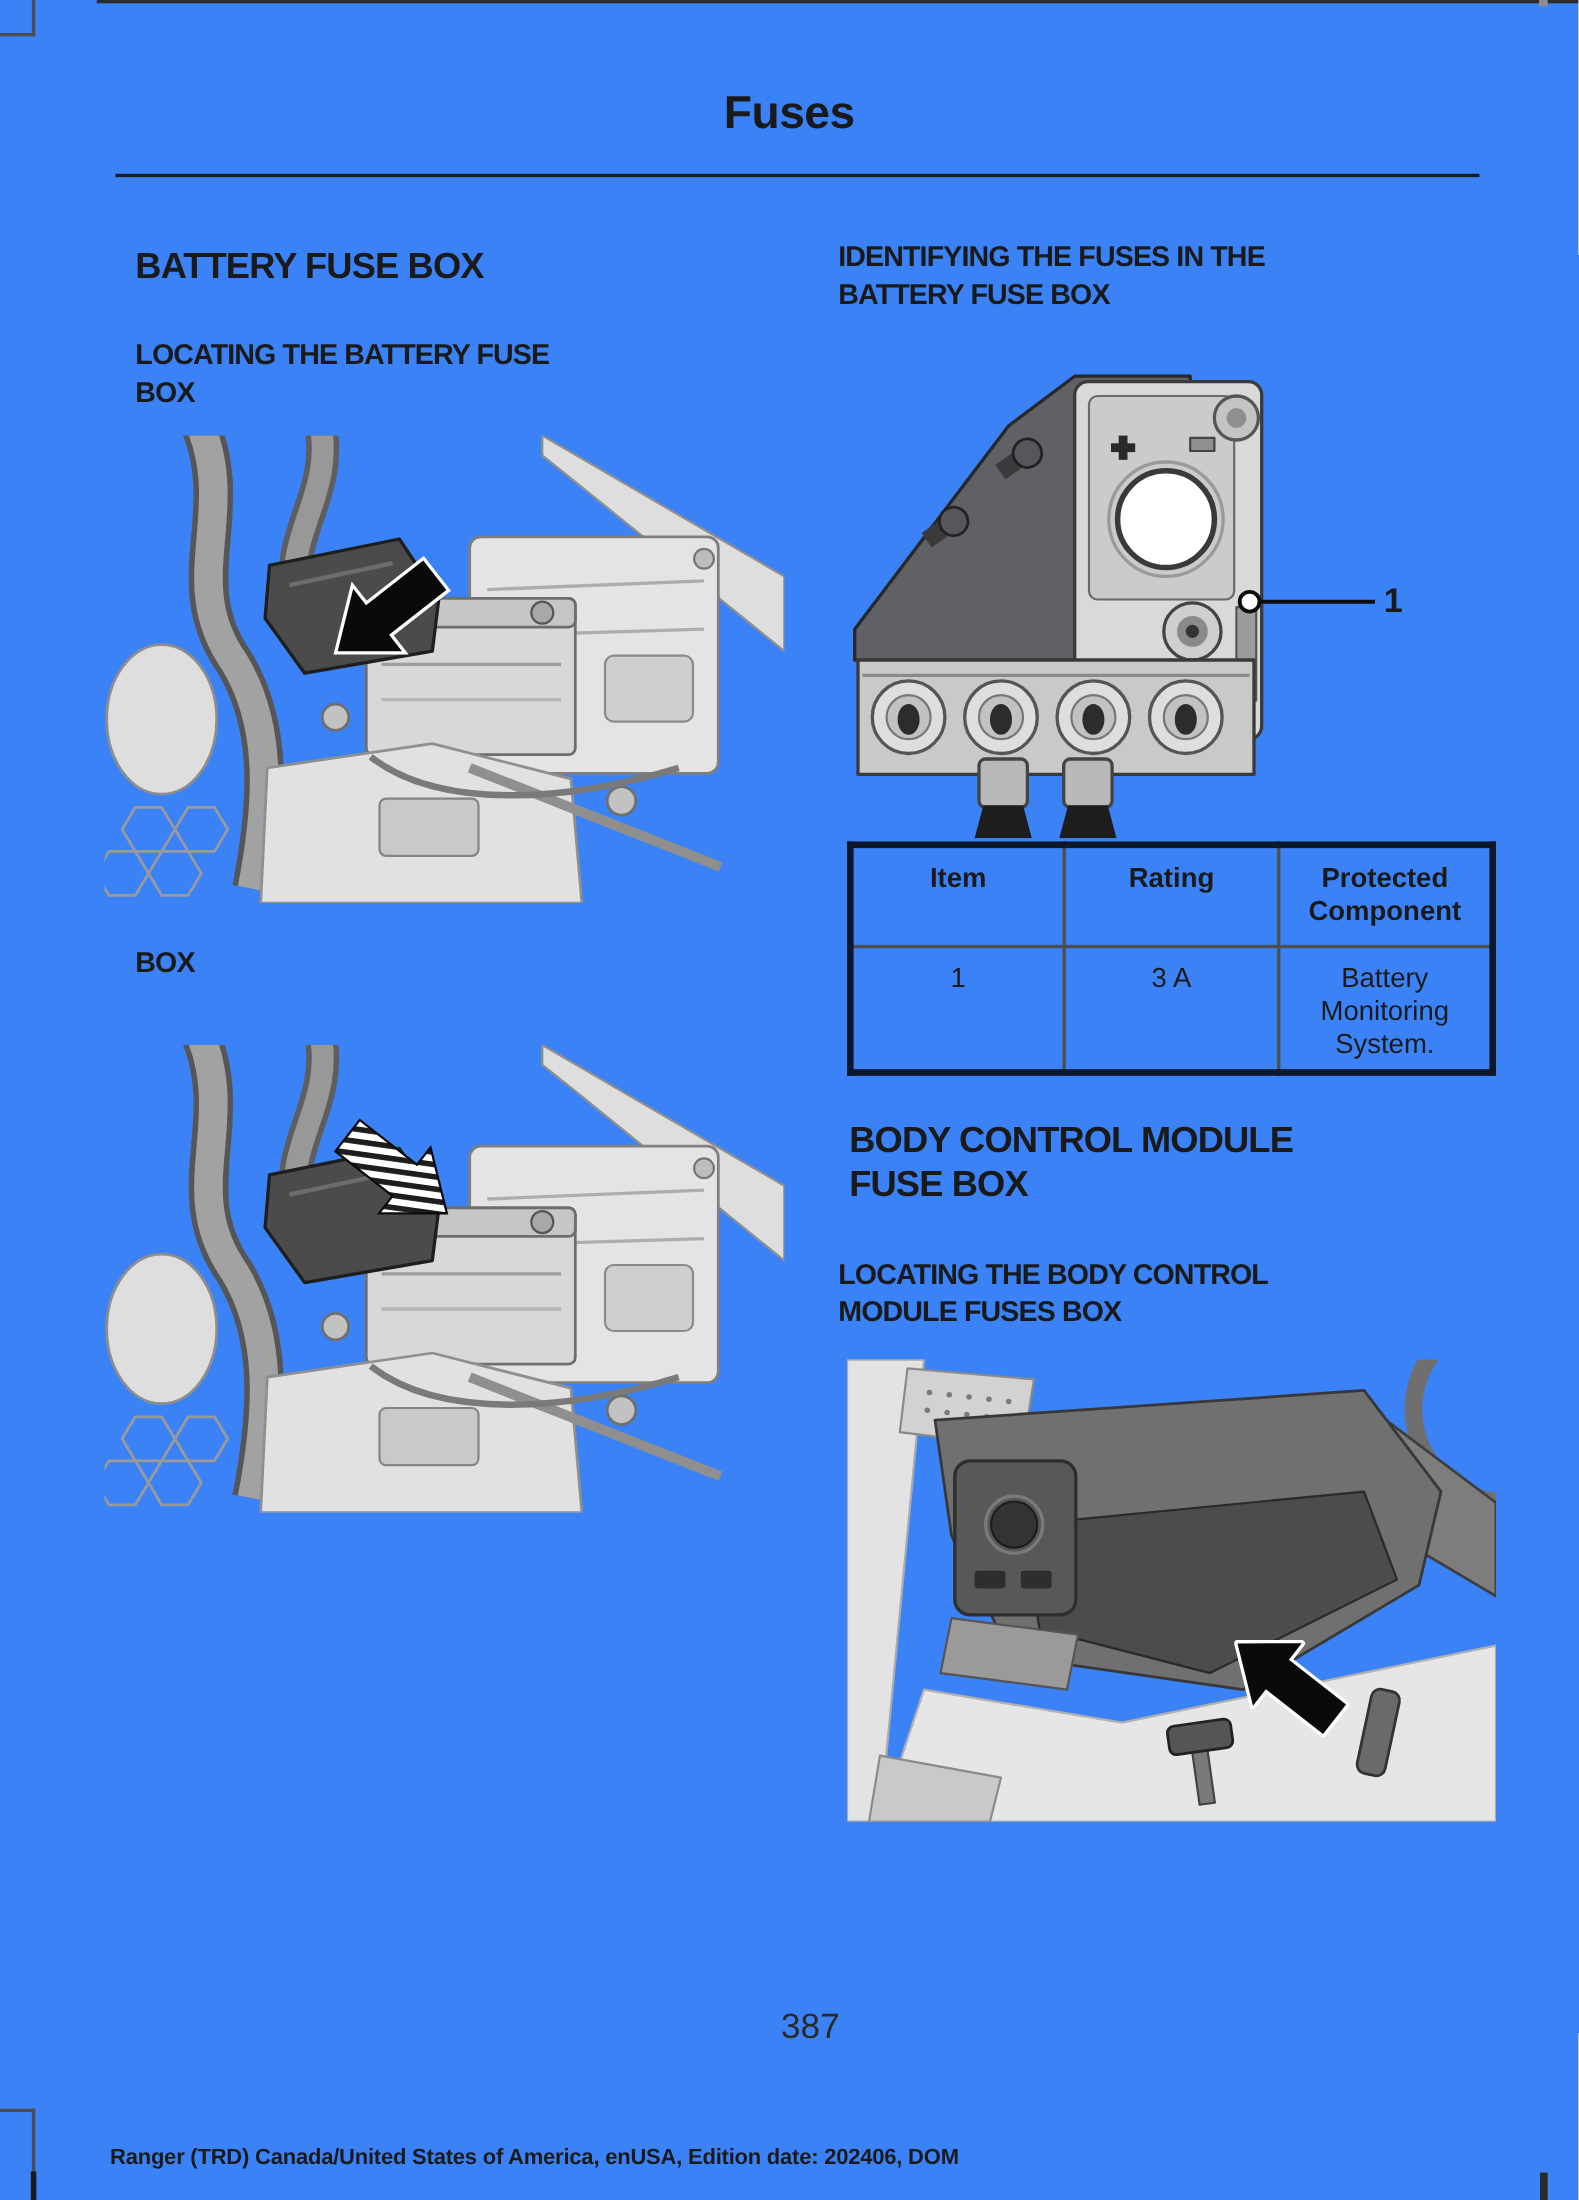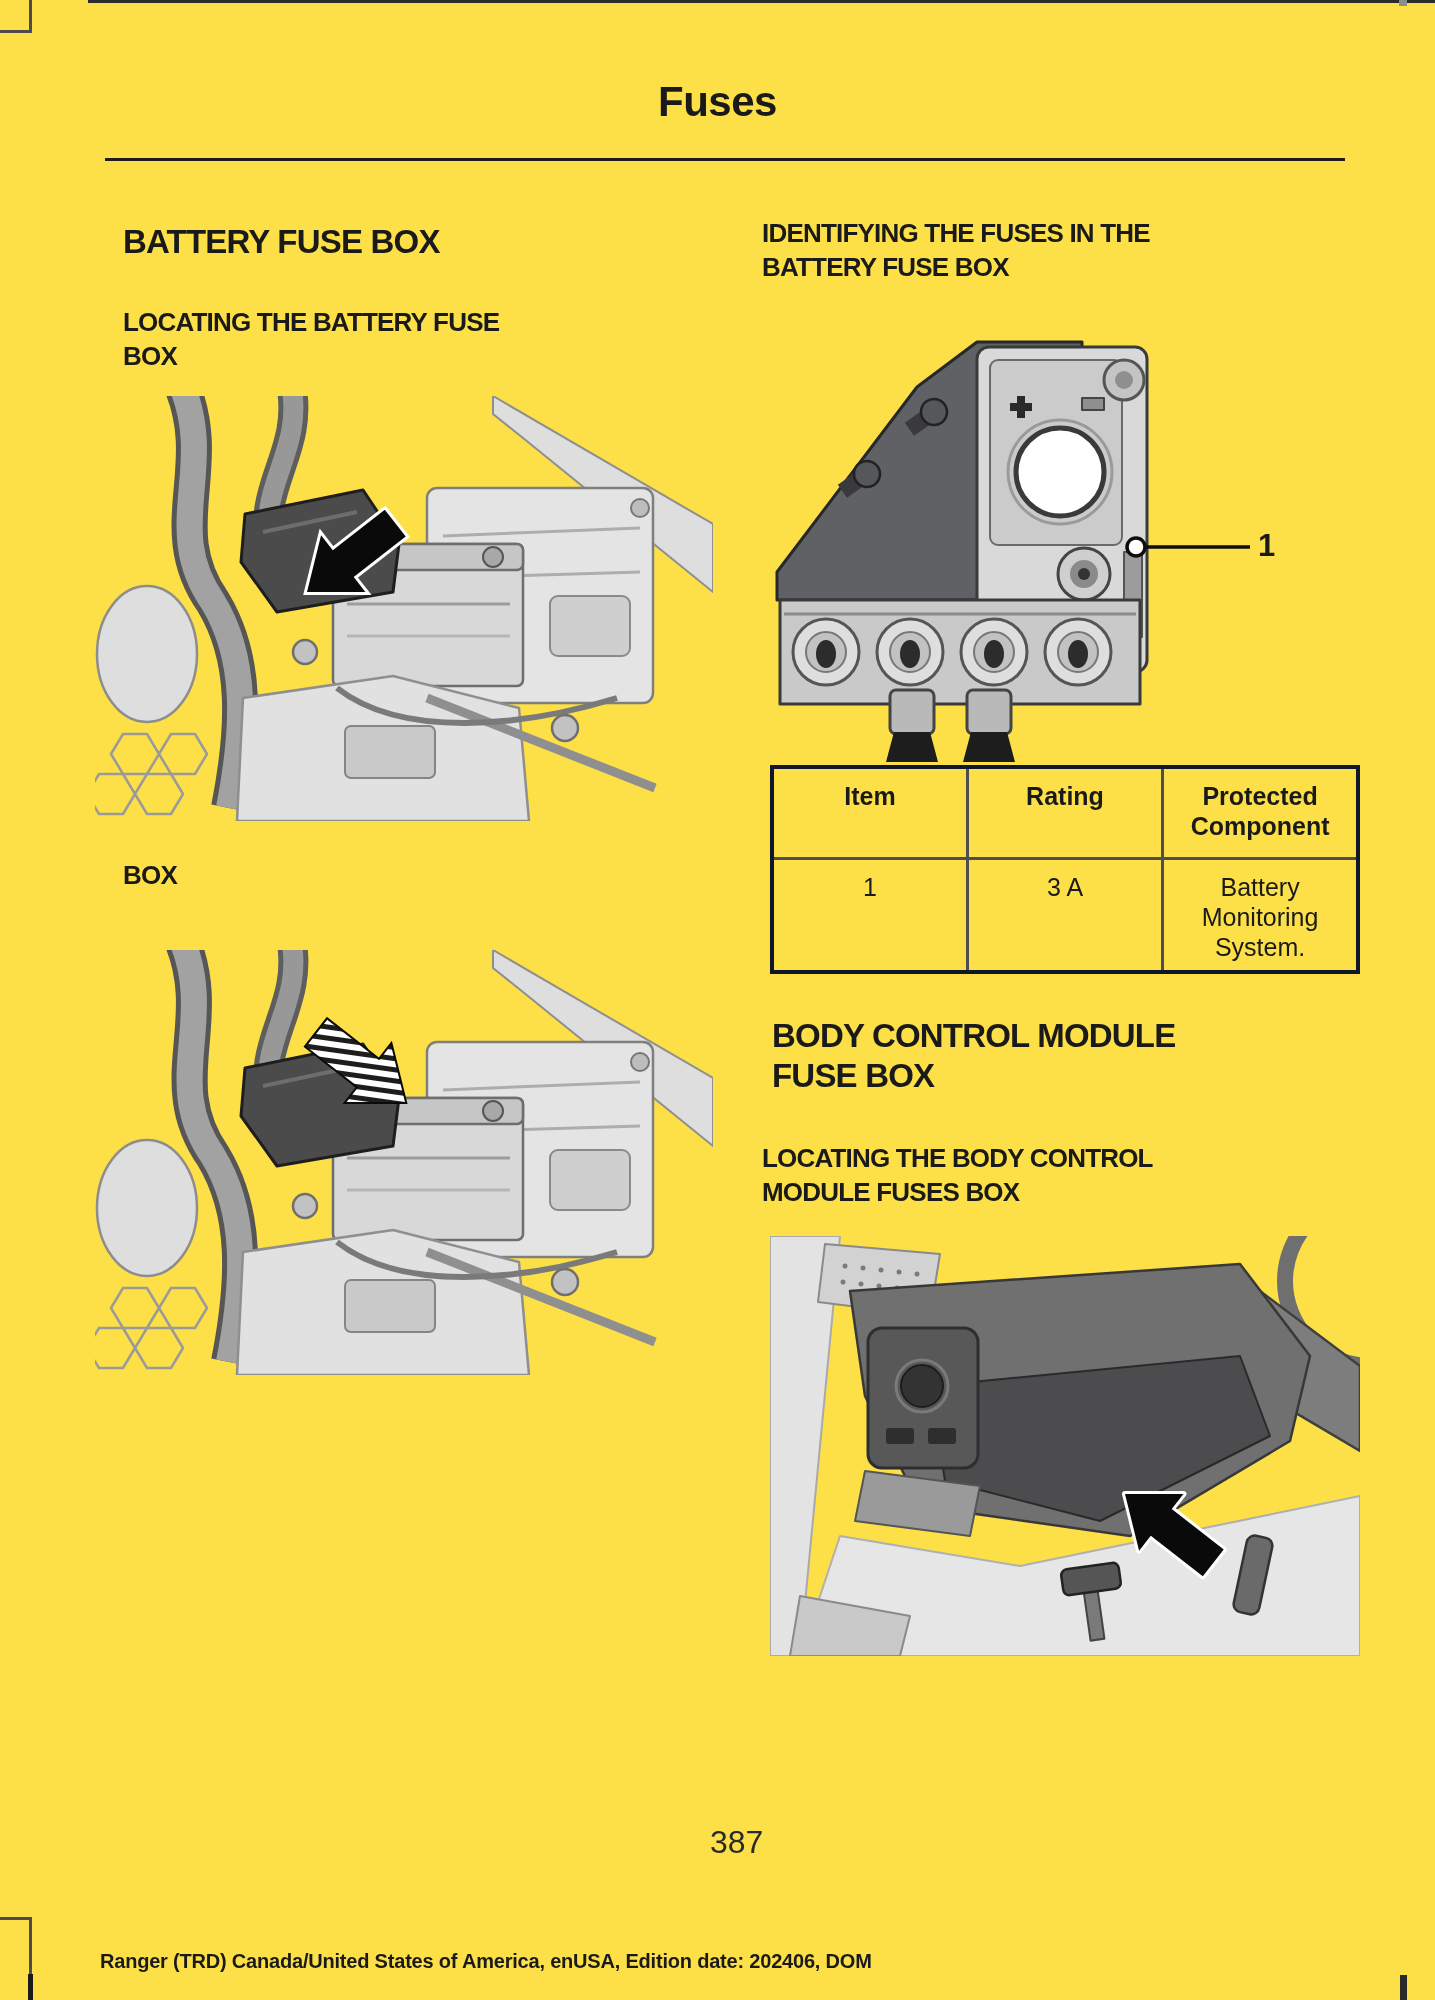--- a/index.html
+++ b/index.html
@@ -1,25 +1,25 @@
 <!DOCTYPE html>
 <html><head>
 <meta charset="utf-8">
 <style>
   html,body{margin:0;padding:0;background:#ffffff;}
-  .page{position:relative;width:1435px;height:2000px;background:#fde047;
+  .page{position:relative;width:1435px;height:2000px;background:#3b82f6;
         font-family:"Liberation Sans",sans-serif;color:#1a1a1a;overflow:hidden;}
   .abs{position:absolute;}
   .deco{position:absolute;}
   .title{left:0;top:78px;width:100%;text-align:center;font-size:42px;font-weight:bold;letter-spacing:-0.5px;}
   .rule{left:105px;top:158px;width:1240px;height:3px;background:#1c1c1c;}
   .h-section{font-size:33px;font-weight:bold;letter-spacing:-0.8px;line-height:40px;}
   .h-sub{font-size:26px;font-weight:bold;letter-spacing:-0.8px;line-height:34px;}
   .fig{position:absolute;display:block;}
-  .fuse-table{border-collapse:collapse;table-layout:fixed;width:590px;border:4px solid #0f172a;}
+  .fuse-table{border-collapse:collapse;table-layout:fixed;width:590px;border:6px solid #0f172a;}
   .fuse-table th,.fuse-table td{border:3px solid #4e4e4e;text-align:center;vertical-align:top;}
   .fuse-table th{font-size:25px;font-weight:bold;line-height:30px;padding:12px 6px 16px;}
   .fuse-table td{font-size:25px;font-weight:normal;line-height:30px;padding:12px 6px 8px;}
   .callout{font-size:31px;font-weight:bold;}
   .pagenum{font-size:32px;color:#2a2a2a;}
   .footer{font-size:20px;font-weight:bold;color:#1a1a1a;letter-spacing:-0.2px;}
 </style>
 </head>
 <body>
 

